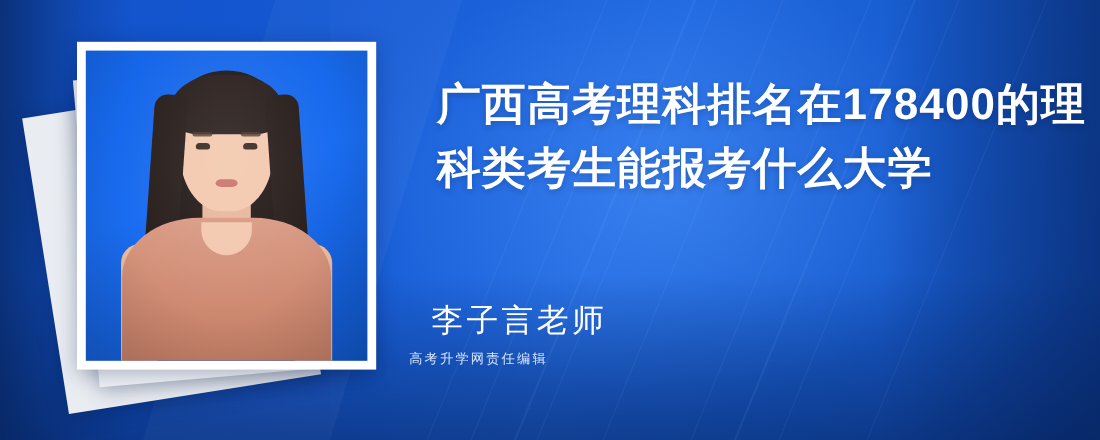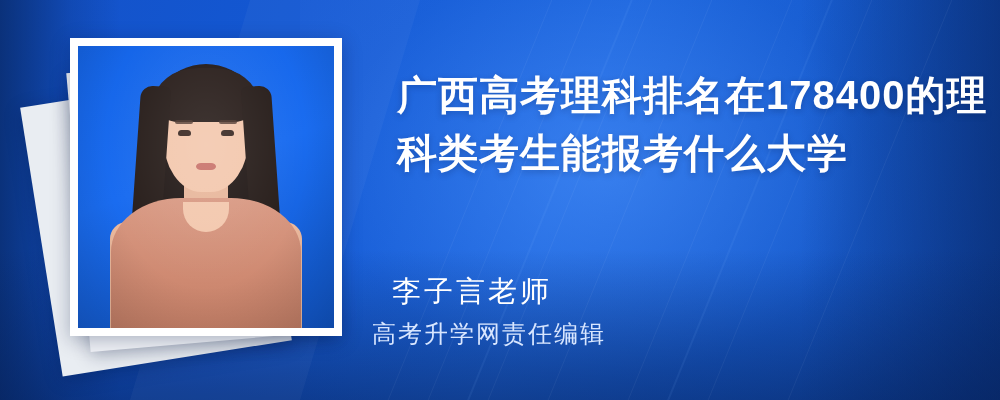--- a/index.html
+++ b/index.html
@@ -274,21 +274,21 @@
     top: 272px;
     color: #ffffff;
     font-size: 29px;
     letter-spacing: 3px;
   }
   .role {
     position: absolute;
     left: 0px;
     top: 318px;
     color: #d8e6ff;
-    font-size: 24px;
+    font-size: 12px;
     letter-spacing: 2px;
   }
 </style>
 </head>
 <body>
 
 <div class="banner">
 
   <div class="bg-base"></div>
   <div class="bg-glow"></div>

